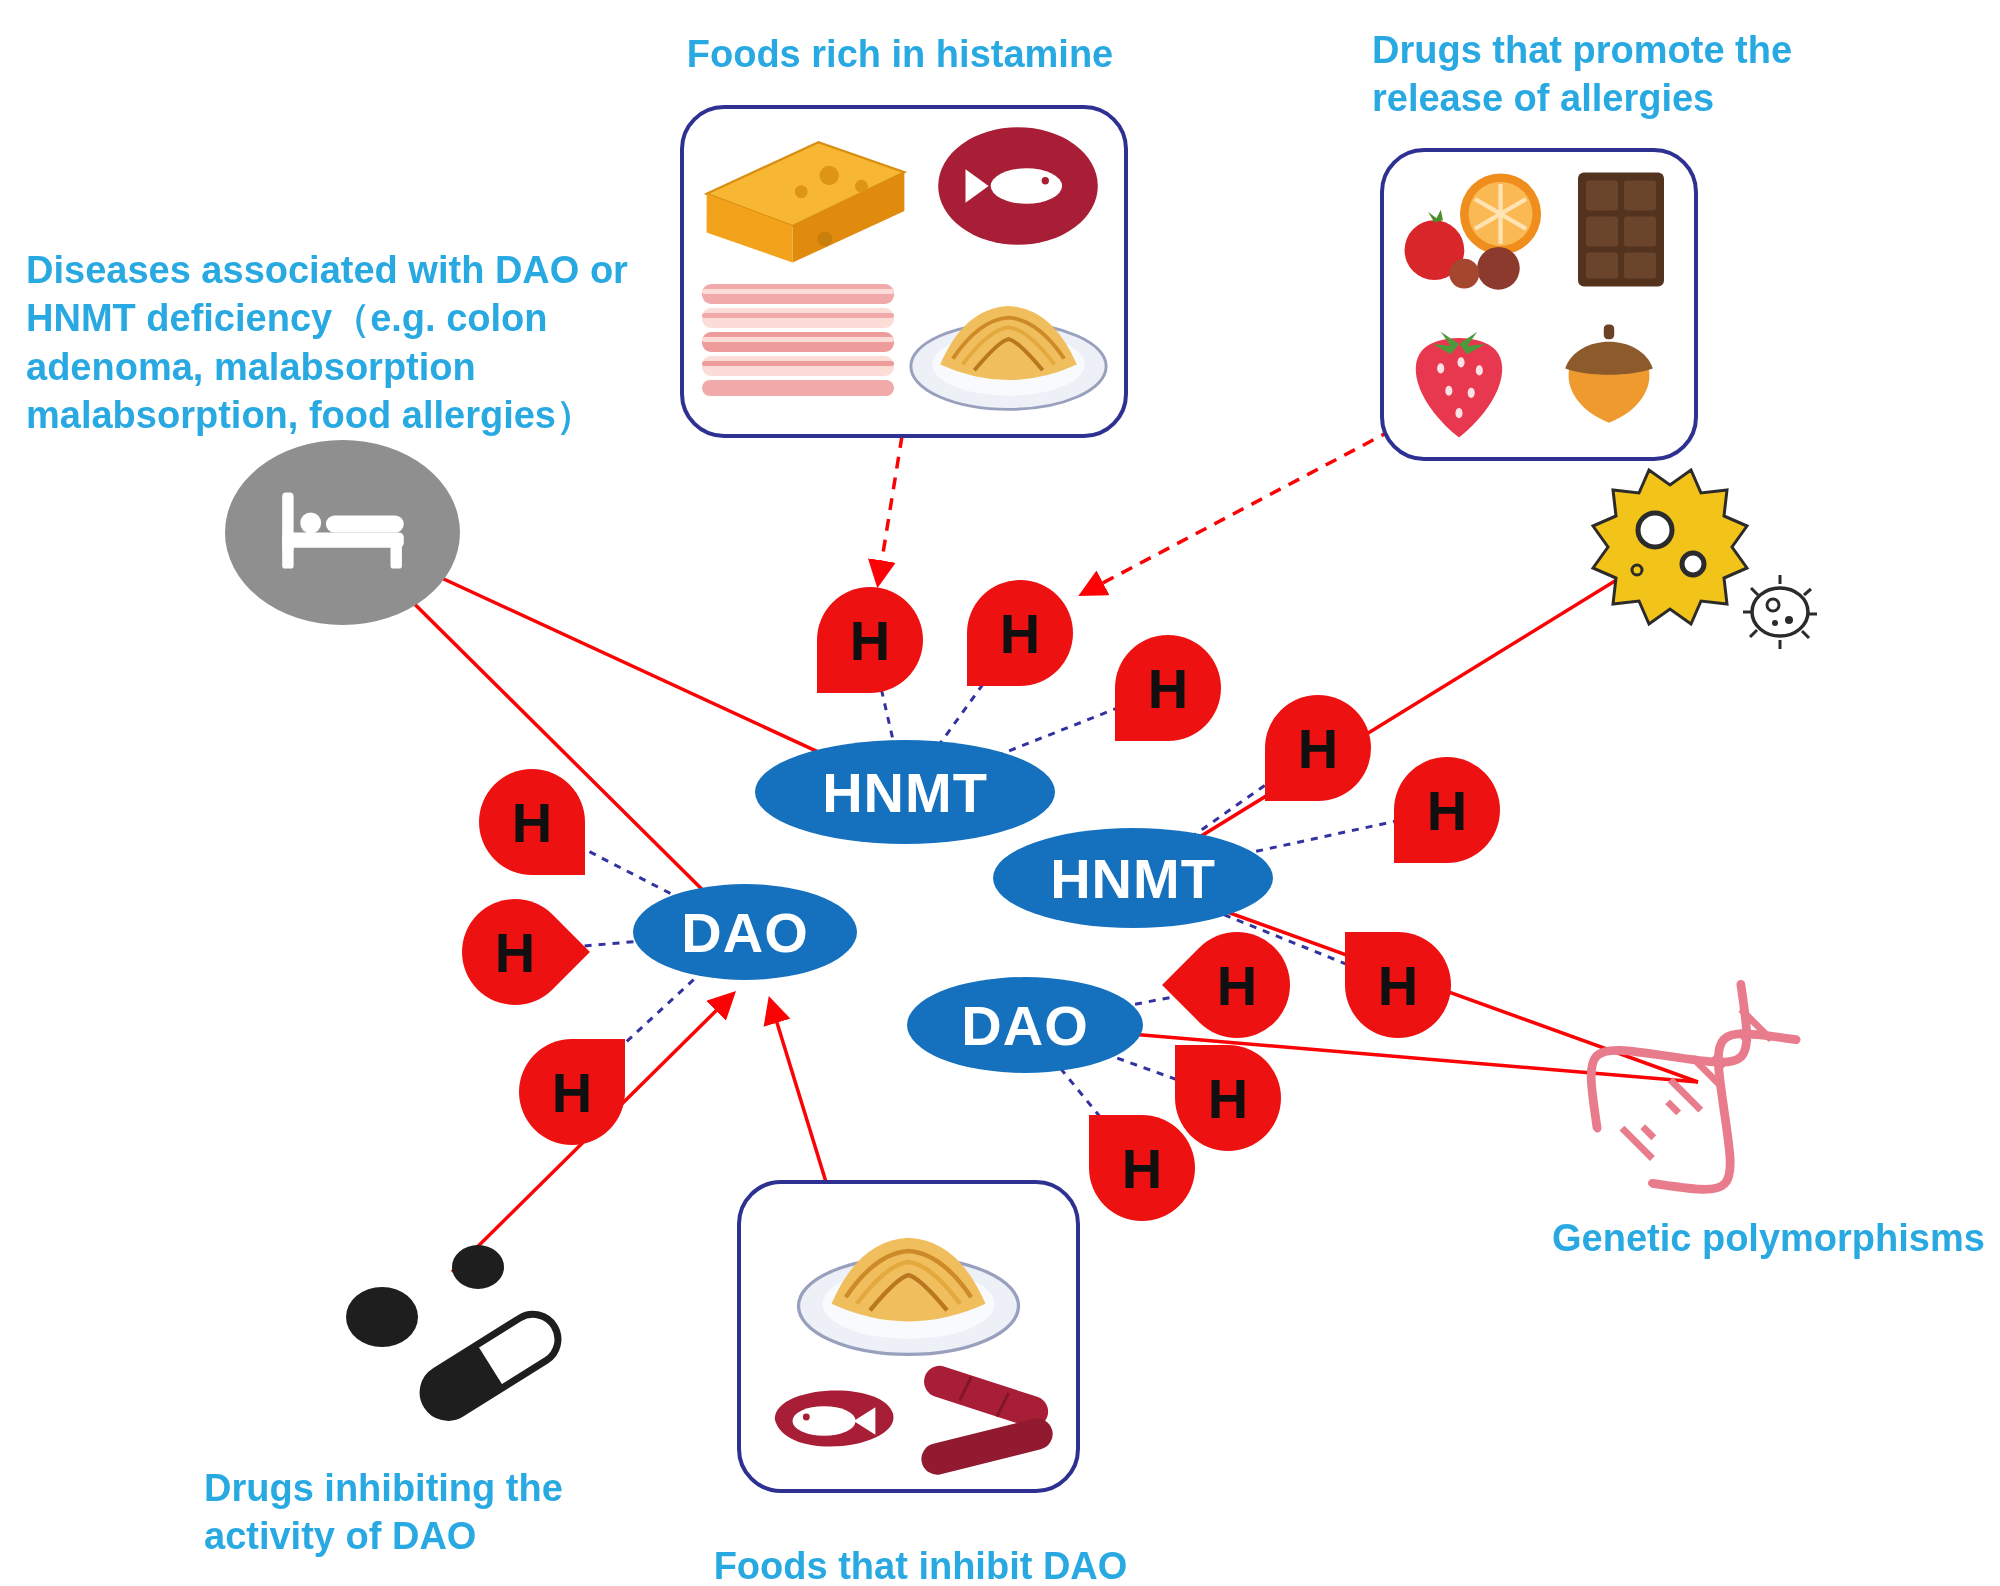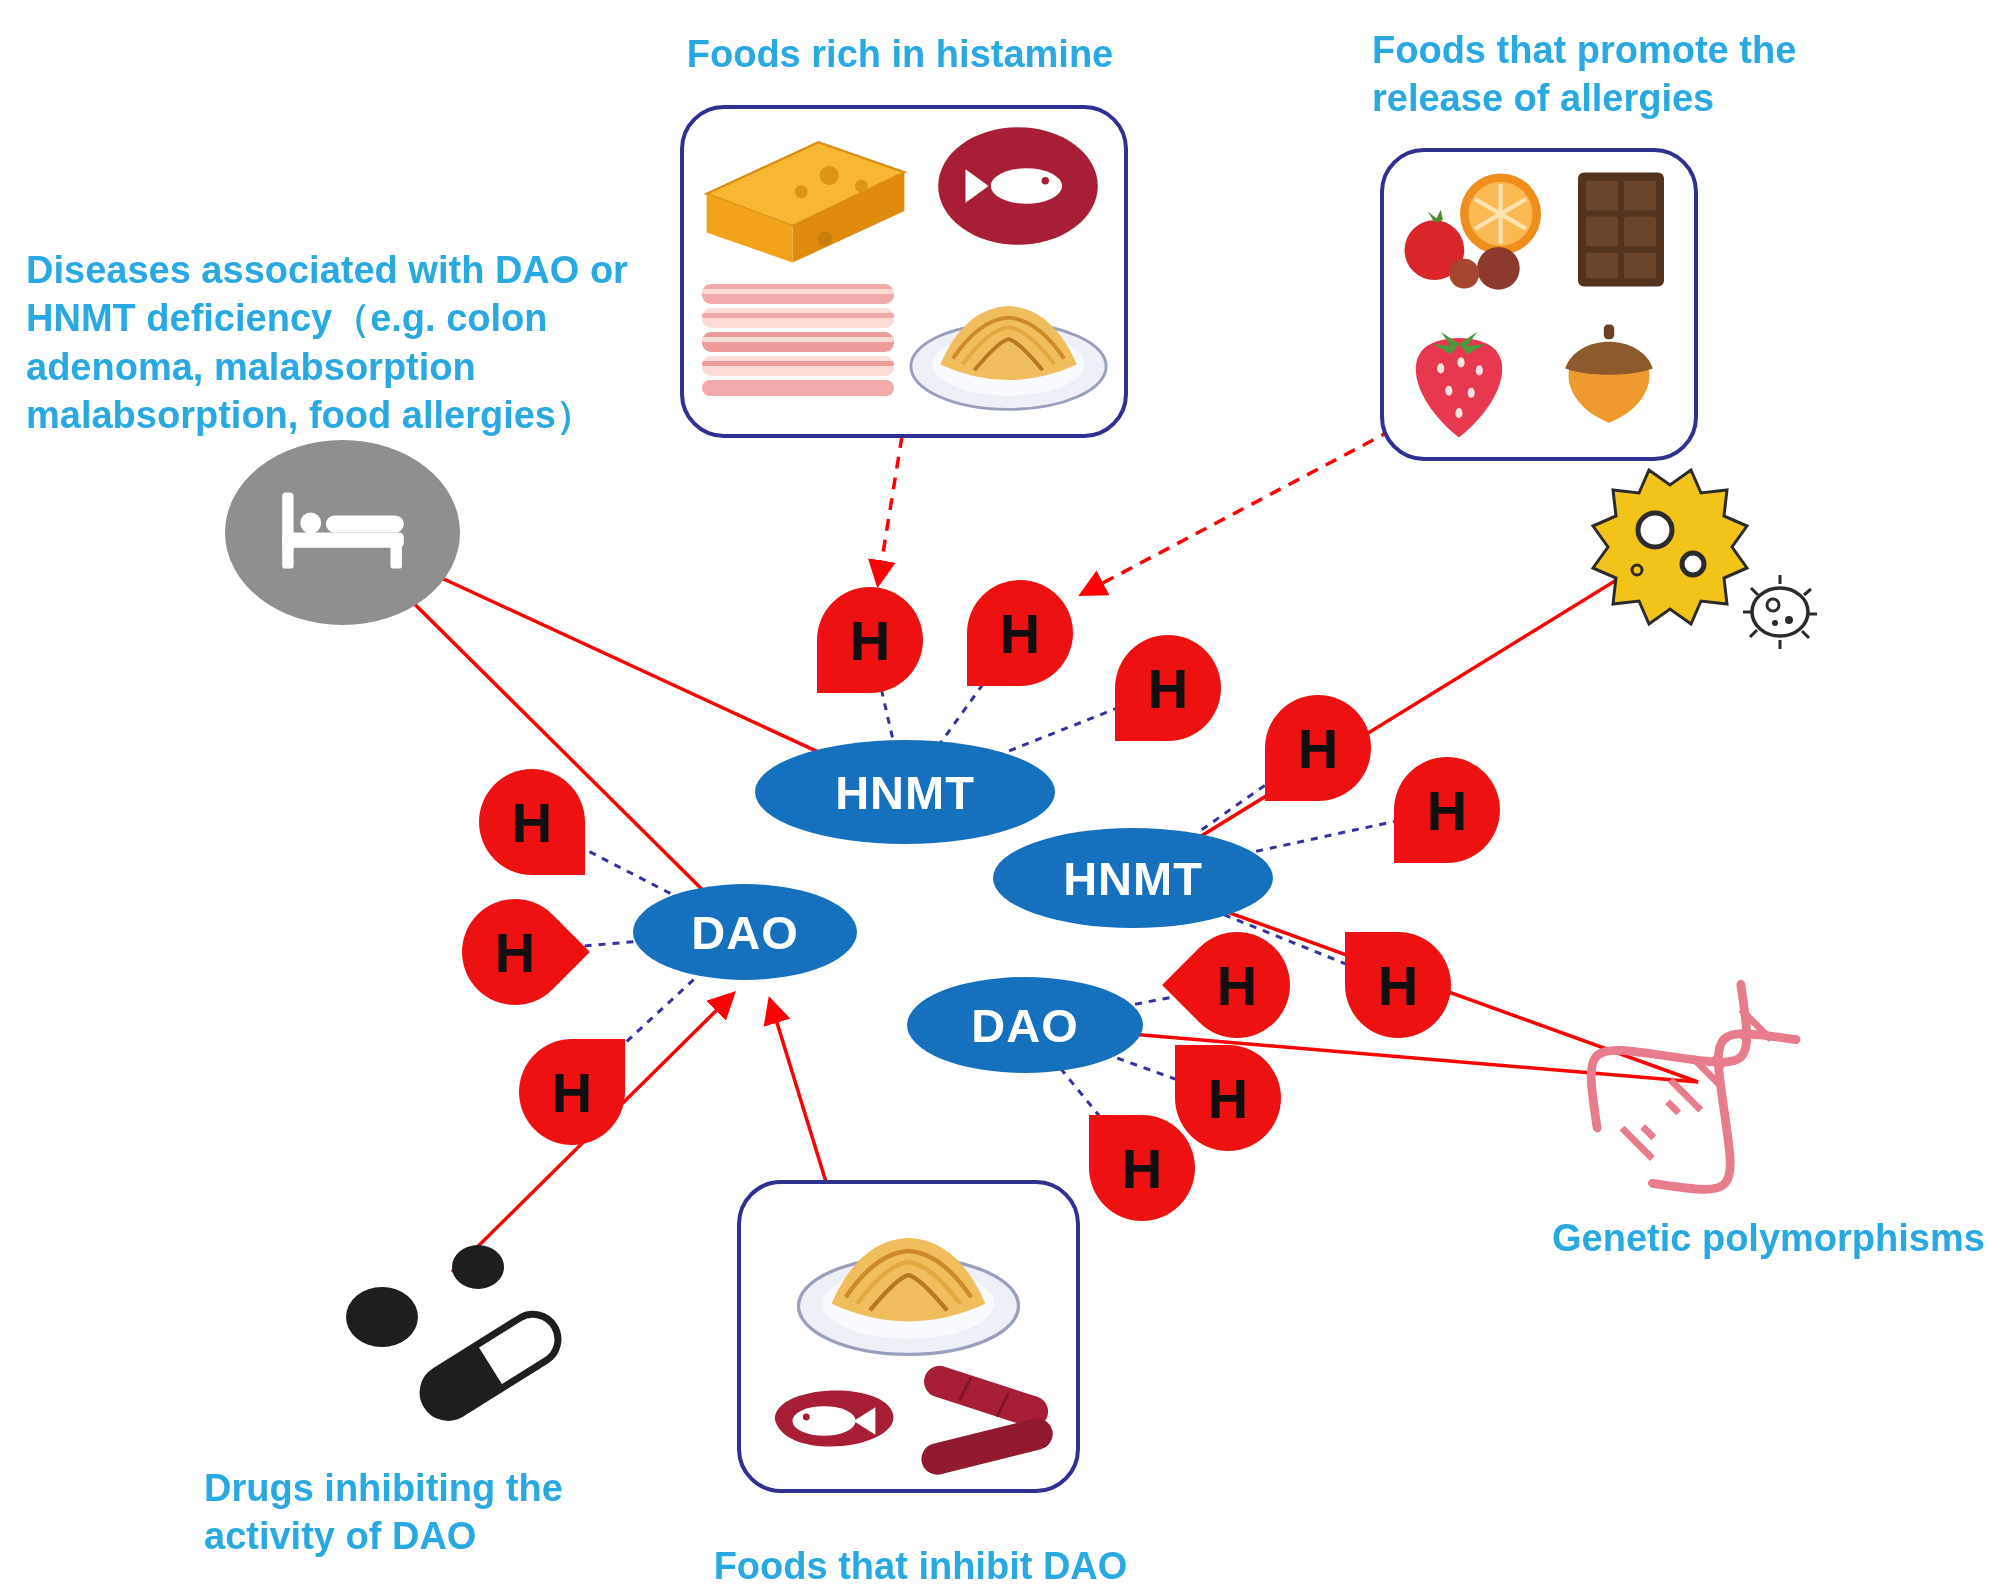--- a/index.html
+++ b/index.html
@@ -4,21 +4,21 @@
 <style>
   html,body{margin:0;padding:0;background:#ffffff;}
   body{font-family:"Liberation Sans","DejaVu Sans",sans-serif;}
   .canvas{position:relative;width:2000px;height:1586px;background:#fff;overflow:hidden;}
   .conn{position:absolute;left:0;top:0;z-index:1;}
   .cyan-label{position:absolute;color:#29A9E2;font-weight:700;font-size:38px;line-height:1.27;z-index:2;}
   .center{text-align:center;}
   .food-box{position:absolute;background:#fff;border:4px solid #2E3192;border-radius:44px;z-index:2;}
   .food-box svg{position:absolute;}
   .icon{position:absolute;z-index:2;}
-  .enzyme{position:absolute;z-index:4;background:#1571BE;border-radius:50%;display:flex;align-items:center;justify-content:center;color:#fff;font-weight:700;font-size:47px;letter-spacing:1px;}
+  .enzyme{position:absolute;z-index:4;background:#1571BE;border-radius:50%;display:flex;align-items:center;justify-content:center;color:#fff;font-weight:700;font-size:56px;letter-spacing:1px;}
   .droplet{position:absolute;width:106px;height:106px;z-index:3;}
   .droplet-shape{position:absolute;left:0;top:0;width:100%;height:100%;background:#EE1111;border-radius:50% 50% 50% 0;}
   .droplet-label{position:absolute;left:0;top:0;width:100%;height:100%;display:flex;align-items:center;justify-content:center;font-size:56px;font-weight:700;color:#101010;}
   .bed-bg{position:absolute;left:0;top:0;width:100%;height:100%;background:#8F8F8F;border-radius:50%;}
 </style>
 </head>
 <body>
 
 <div class="canvas">
 
@@ -51,21 +51,21 @@
     </g>
     <line x1="452" y1="1272" x2="733" y2="994" stroke="#FB0205" stroke-width="3.5" marker-end="url(#arr)"></line>
     <line x1="826" y1="1182" x2="770" y2="1000" stroke="#FB0205" stroke-width="3.5" marker-end="url(#arr)"></line>
     <line x1="902" y1="436" x2="878" y2="584" stroke="#FB0205" stroke-width="3.5" stroke-dasharray="12 9" marker-end="url(#arr)"></line>
     <line x1="1392" y1="430" x2="1082" y2="594" stroke="#FB0205" stroke-width="3.5" stroke-dasharray="12 9" marker-end="url(#arr)"></line>
   </svg>
 
   <div class="cyan-label center" style="left:640px;top:30px;width:520px;">Foods rich in histamine</div>
 
   <div class="cyan-label" style="left:1372px;top:26px;width:480px;">
-    <div>Foods that promote the</div>
+    <div>Drugs that promote the</div>
     <div>release of allergies</div>
   </div>
 
   <div class="cyan-label" style="left:26px;top:246px;width:645px;">Diseases associated with DAO or HNMT deficiency（e.g.  colon adenoma, malabsorption malabsorption, food allergies）</div>
 
 
   <div class="cyan-label" style="left:1552px;top:1214px;width:445px;">Genetic polymorphisms</div>
 
   <div class="cyan-label" style="left:204px;top:1432px;width:445px;margin-top:32px;">
     <div>Drugs  inhibiting the</div>

